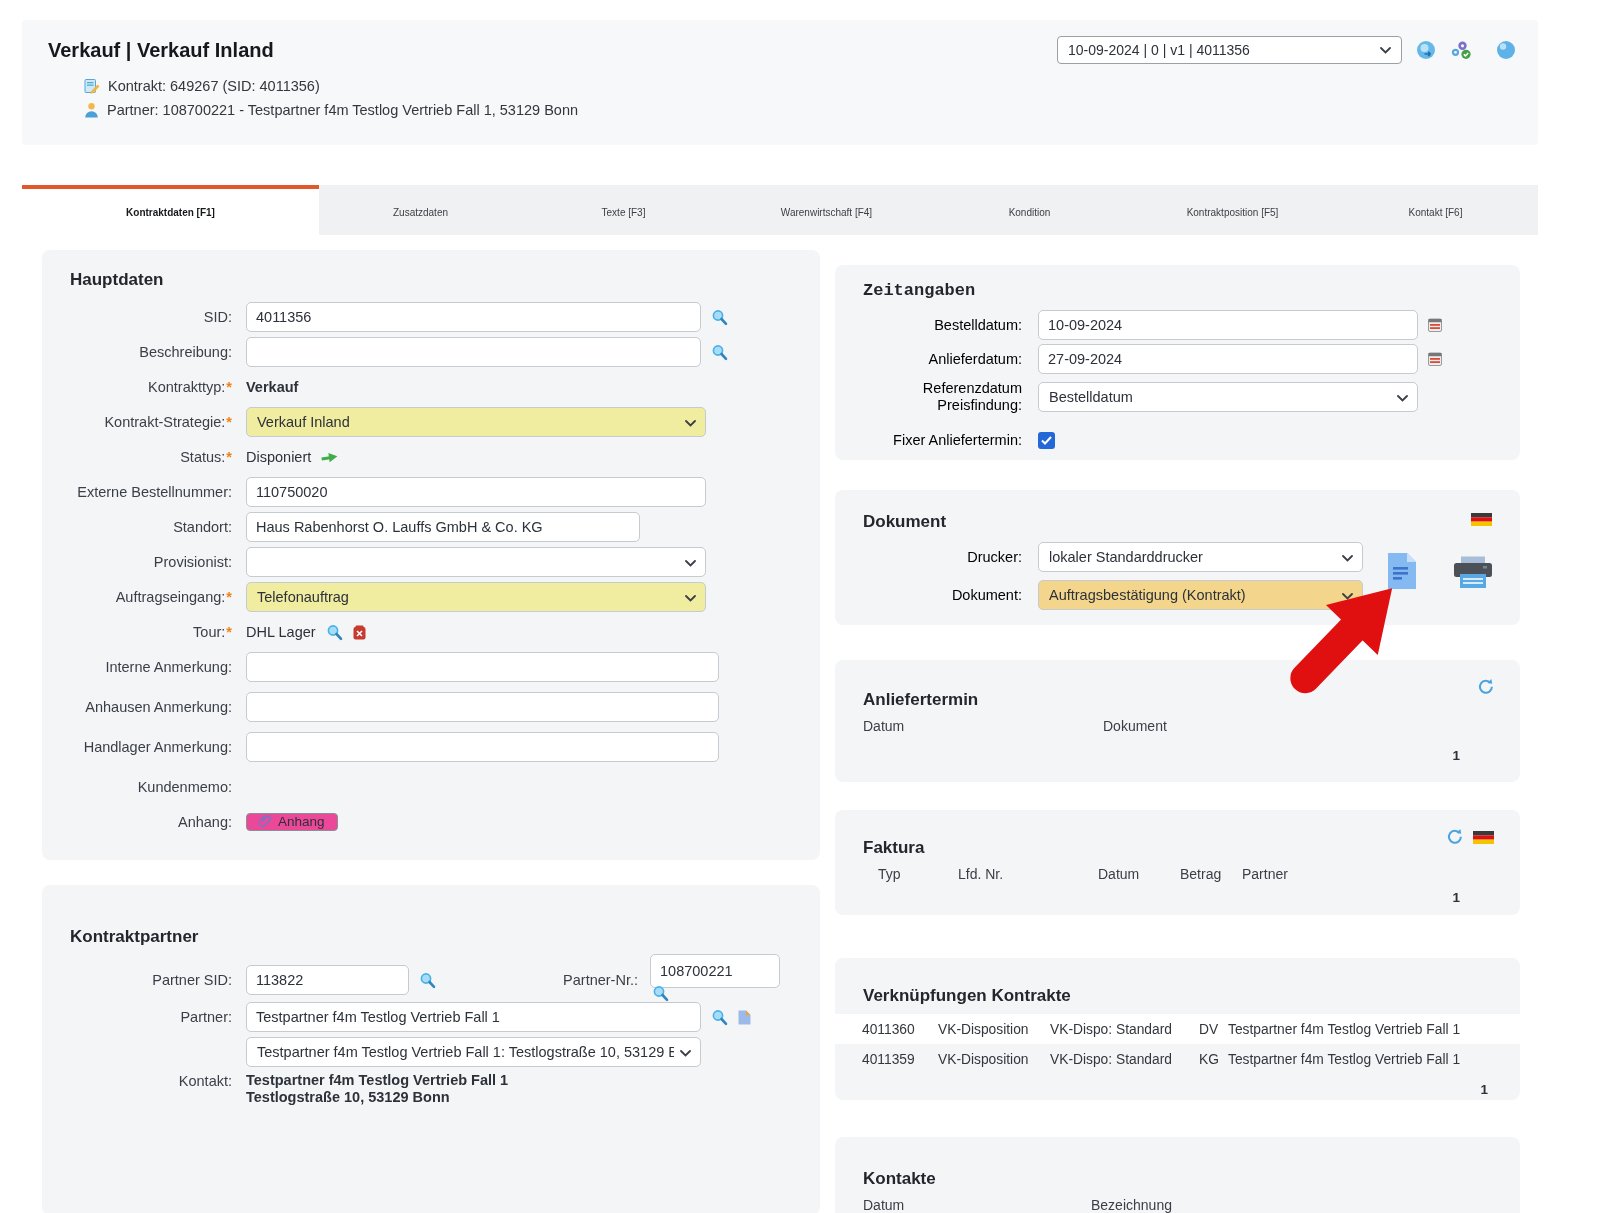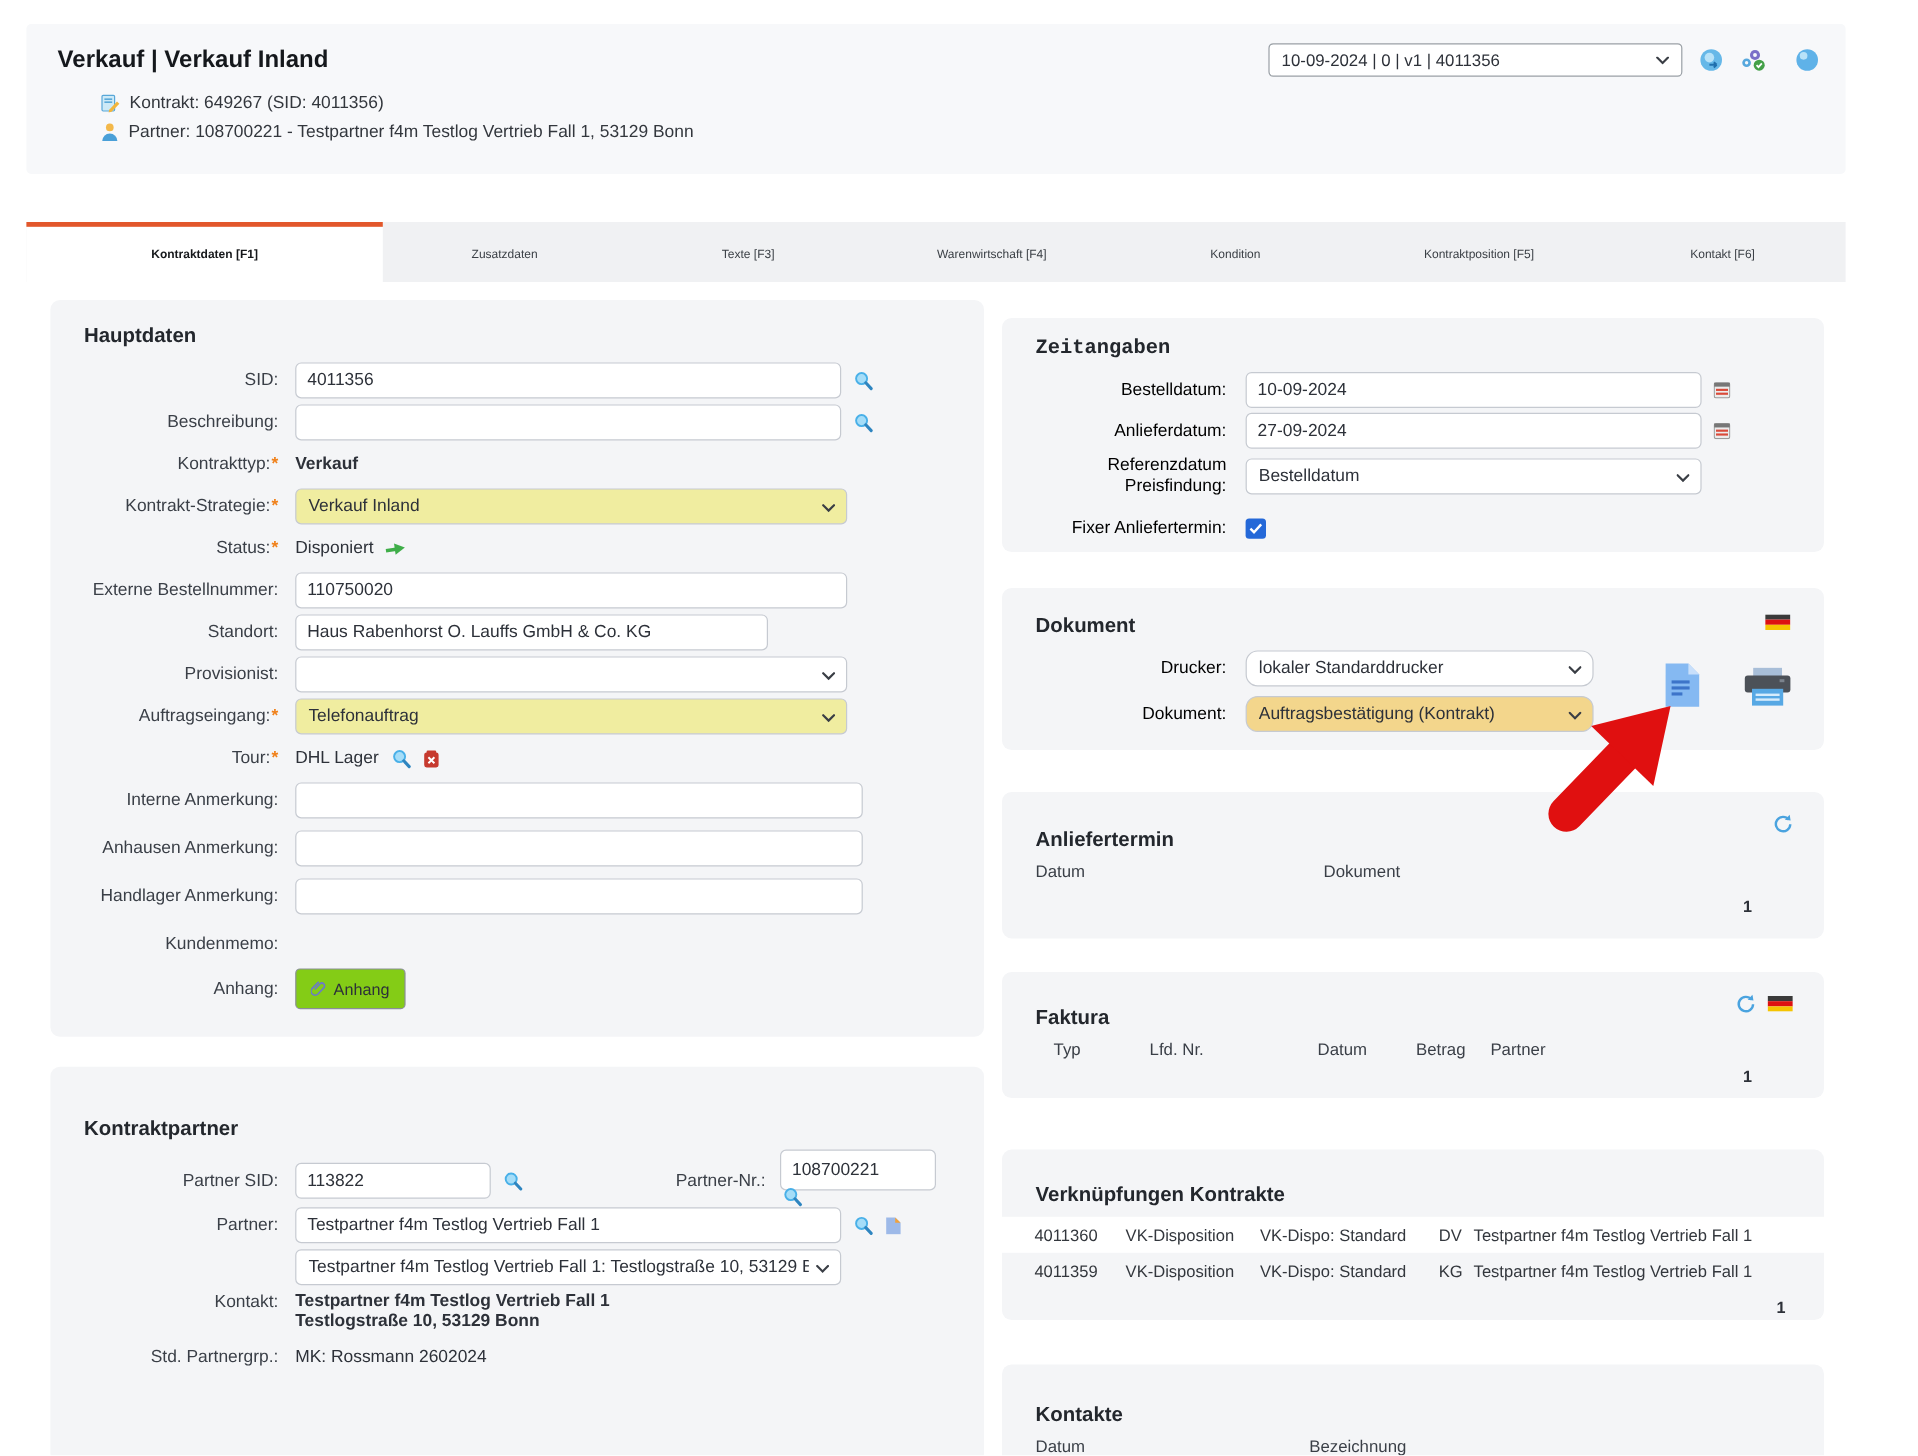--- a/index.html
+++ b/index.html
@@ -40,28 +40,28 @@
   .inp { height:30px; border:1px solid #c6cad1; border-radius:5px; padding:0 9px;
     font:14.5px "Liberation Sans","DejaVu Sans",sans-serif; color:#2d3139; background:#fff; }
   .sel { height:30px; background:#fff; border:1px solid #c6cad1; border-radius:5px;
     display:flex; align-items:center; padding:0 26px 0 10px; position:relative;
     font-size:14.5px; color:#2d3139; cursor:pointer; }
   .sel span { white-space:nowrap; overflow:hidden; }
   .sel .chev { position:absolute; right:9px; top:12px; }
   .sel.yellow { background:#f0eda0; }
   .sel.tan { background:#f3d68c; }
   .w455 { width:455px; } .w460 { width:460px; } .w394 { width:394px; }
-  .w473 { width:473px; } .w380 { width:380px; } .w270 { width:290px;border-radius:10px; } .w163 { width:163px; }
+  .w473 { width:473px; } .w380 { width:380px; } .w270 { width:325px; } .w163 { width:163px; }
   .icon { display:inline-flex; align-items:center; margin-left:10px; }
   .static-val { font-size:14.5px; color:#2d3139; }
   .bold { font-weight:700; }
   .hauptdaten { padding:20px 28px 18px; margin-bottom:25px; }
   .hauptdaten .ptitle { margin-bottom:12px; }
-  .attach-btn { display:inline-flex; align-items:center; gap:6px; background:#84cc16;
-    border:1px solid #8a8f96; border-radius:4px; height:34px; padding:0 12px;
+  .attach-btn { display:inline-flex; gap:6px; background:#ec4899;
+    border:1px solid #8a8f96; border-radius:4px; height:18px; padding:0 12px;
     font-size:13.5px; color:#2d3139; cursor:pointer; }
 
   
   .kontraktpartner { padding:42px 28px 20px; height:330px; }
   .kontraktpartner .ptitle { margin-bottom:16px; }
   .pn-wrap { margin-left:auto; display:flex; align-items:center; position:relative; margin-right:12px; }
   .pn-label { width:92px; text-align:right; font-size:14.5px; color:#3a3f47; margin-right:12px; }
   .pn-input { width:130px; height:34px; transform:translateY(-9px); }
   .pn-mag { position:absolute; left:106px; top:22px; }
   .kontakt-text { font-size:14.5px; font-weight:700; color:#2d3139; line-height:1.18; }
@@ -373,24 +373,20 @@
       </div>
 
       <div class="frow" style="align-items:flex-start;margin-top:4px">
         <label class="flabel" style="padding-top:1px">Kontakt:</label>
         <div class="kontakt-text">
           <div>Testpartner f4m Testlog Vertrieb Fall 1</div>
           <div>Testlogstraße 10, 53129 Bonn</div>
         </div>
       </div>
 
-      <div class="frow" style="margin-top:6px">
-        <label class="flabel">Std. Partnergrp.:</label>
-        <span class="static-val">MK: Rossmann 2602024</span>
-      </div>
     </section>
   </div>
 
   <div class="col-right">
 
     <section class="panel zeitangaben">
       <h2 class="ptitle">Zeitangaben</h2>
 
       <div class="rrow">
         <label class="rlabel">Bestelldatum:</label>

